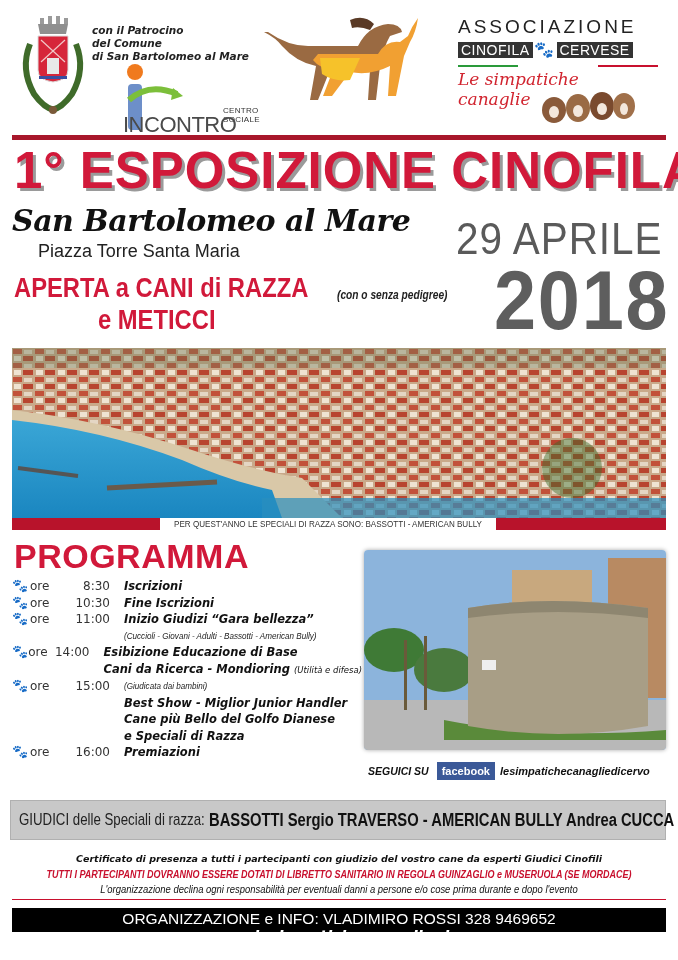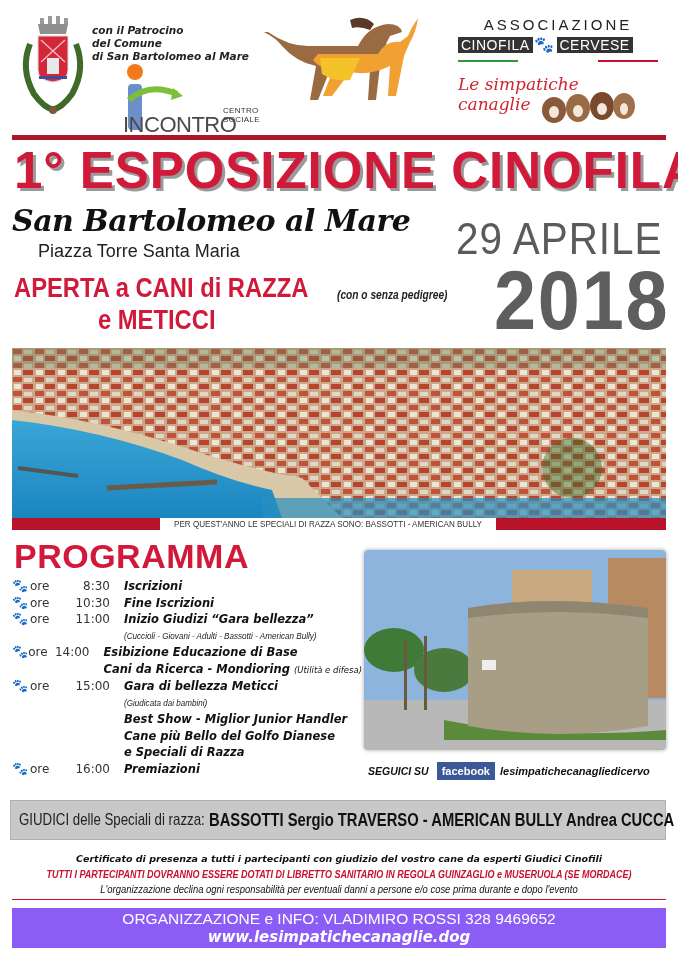--- a/index.html
+++ b/index.html
@@ -8,27 +8,27 @@
   .abs { position: absolute; }
 
   
   .crest { left: 12px; top: 14px; width: 82px; height: 108px; }
   .patronage { left: 92px; top: 24px; font-family: "DejaVu Sans", sans-serif; font-weight: bold; font-style: italic; font-size: 10.5px; line-height: 13px; color: #222; }
   .incontro { left: 115px; top: 62px; width: 140px; height: 72px; }
   .incontro .sub { position: absolute; left: 60px; top: 44px; font-size: 8px; color: #333; letter-spacing: 0.3px; margin-left: 48px; }
   .incontro .word { position: absolute; left: 8px; top: 50px; font-size: 22px; color: #4a4a4a; letter-spacing: -0.5px; font-family: "Liberation Sans", sans-serif; text-align: right; }
   .dogs { left: 258px; top: 14px; width: 170px; height: 100px; }
   .assoc { left: 458px; top: 16px; width: 200px; }
-  .assoc .l1 { font-size: 15px; letter-spacing: 3px; color: #222; text-align: center; }
+  .assoc .l1 { font-size: 19px; letter-spacing: 3px; color: #222; }
   .assoc .l2 { margin-top: 2px; display: flex; align-items: center; font-size: 14px; }
   .assoc .l2 .box { background: #333; color: #fff; padding: 0 3px; letter-spacing: 0.5px; }
   .assoc .l2 .paw { color: #d1242f; font-size: 16px; margin: 0 2px; }
   .assoc .flag { margin-top: 6px; display: flex; justify-content: space-between; }
   .assoc .flag span { display: block; height: 2px; width: 60px; }
-  .assoc .script { margin-top: 12px; font-family: "DejaVu Serif", serif; font-style: italic; color: #d1242f; font-size: 17px; line-height: 20px; }
+  .assoc .script { margin-top: 2px; font-family: "DejaVu Serif", serif; font-style: italic; color: #d1242f; font-size: 17px; line-height: 20px; }
   .puppies { left: 540px; top: 86px; width: 96px; height: 40px; }
 
   .redrule { left: 12px; top: 135px; width: 654px; height: 5px; background: #a8172b; }
 
   
   .title { left: 14px; top: 140px; width: 654px; font-family: "Liberation Sans", sans-serif; font-weight: 900; font-size: 52px; letter-spacing: 1px; color: #d1193a; text-shadow: 3px 3px 0 #9a9a9a; white-space: nowrap; transform: scaleX(0.98); transform-origin: left; }
   .city { left: 12px; top: 203px; font-family: "DejaVu Serif", serif; font-style: italic; font-weight: bold; font-size: 30px; color: #111; letter-spacing: -0.5px; }
   .square { left: 38px; top: 241px; font-size: 18px; color: #222; }
   .open1 { left: 14px; top: 273px; font-family: "Liberation Sans", sans-serif; font-weight: 900; font-size: 27px; color: #d1193a; transform: scaleX(0.88); transform-origin: left; white-space: nowrap; }
   .pedigree { left: 337px; top: 288px; font-size: 12px; font-weight: bold; font-style: italic; color: #222; transform: scaleX(0.85); transform-origin: left; white-space: nowrap; }
@@ -62,21 +62,21 @@
   
   .judges { left: 10px; top: 800px; width: 656px; height: 40px; background: #c8c8c8; border: 1px solid #b0b0b0; display: flex; align-items: center; padding-left: 8px; white-space: nowrap; }
   .judges .lbl { font-size: 17px; color: #222; transform: scaleX(0.78); transform-origin: left; display: inline-block; width: 190px; }
   .judges .names { font-weight: 900; font-size: 18px; color: #111; transform: scaleX(0.82); transform-origin: left; display: inline-block; }
 
   .cert { left: 0; top: 853px; width: 678px; text-align: center; font-family: "DejaVu Sans", sans-serif; font-weight: bold; font-style: italic; font-size: 9.5px; color: #111; }
   .req { left: 0; top: 869px; width: 678px; text-align: center; font-weight: bold; font-style: italic; font-size: 10px; color: #c8102e; transform: scaleX(0.9); }
   .disc { left: 0; top: 883px; width: 678px; text-align: center; font-style: italic; font-size: 10.5px; color: #111; transform: scaleX(0.9); }
   .thinrule { left: 12px; top: 899px; width: 654px; height: 1px; background: #c8102e; }
 
-  .footer { left: 12px; top: 908px; width: 654px; height: 40px; background: #8b5cf6; text-align: center; color: #fff; }
+  .footer { left: 12px; top: 908px; width: 654px; height: 24px; background: #000000; text-align: center; color: #fff; }
   .footer .info { font-size: 15.5px; line-height: 18px; padding-top: 2px; }
   .footer .web { font-family: "DejaVu Sans", sans-serif; font-weight: bold; font-style: italic; font-size: 15px; line-height: 18px; }
 </style>
 </head>
 <body>
 
 <div class="abs crest">
   <svg width="82" height="108" viewBox="0 0 82 108">
     <path d="M26 10 h30 l-2 10 h-26 z" fill="#8f8f8f"></path>
     <rect x="28" y="4" width="4" height="6" fill="#9a9a9a"></rect>
@@ -228,21 +228,20 @@
     <span class="desc">
       <span class="main">Esibizione Educazione di Base</span>
       <span class="main" style="white-space:nowrap"><span>Cani da Ricerca - Mondioring</span> <span class="inline-note">(Utilità e difesa)</span></span>
     </span>
   </div>
   <div class="row">
     <span class="paw">🐾</span>
     <span class="ore">ore</span>
     <span class="time">15:00</span>
     <span class="desc">
-      <span class="main">Gara di bellezza Meticci</span>
       <span class="note">(Giudicata dai bambini)</span>
       <span class="main">Best Show - Miglior Junior Handler</span>
       <span class="main">Cane più Bello del Golfo Dianese</span>
       <span class="main">e Speciali di Razza</span>
     </span>
   </div>
   <div class="row">
     <span class="paw">🐾</span>
     <span class="ore">ore</span>
     <span class="time">16:00</span>

